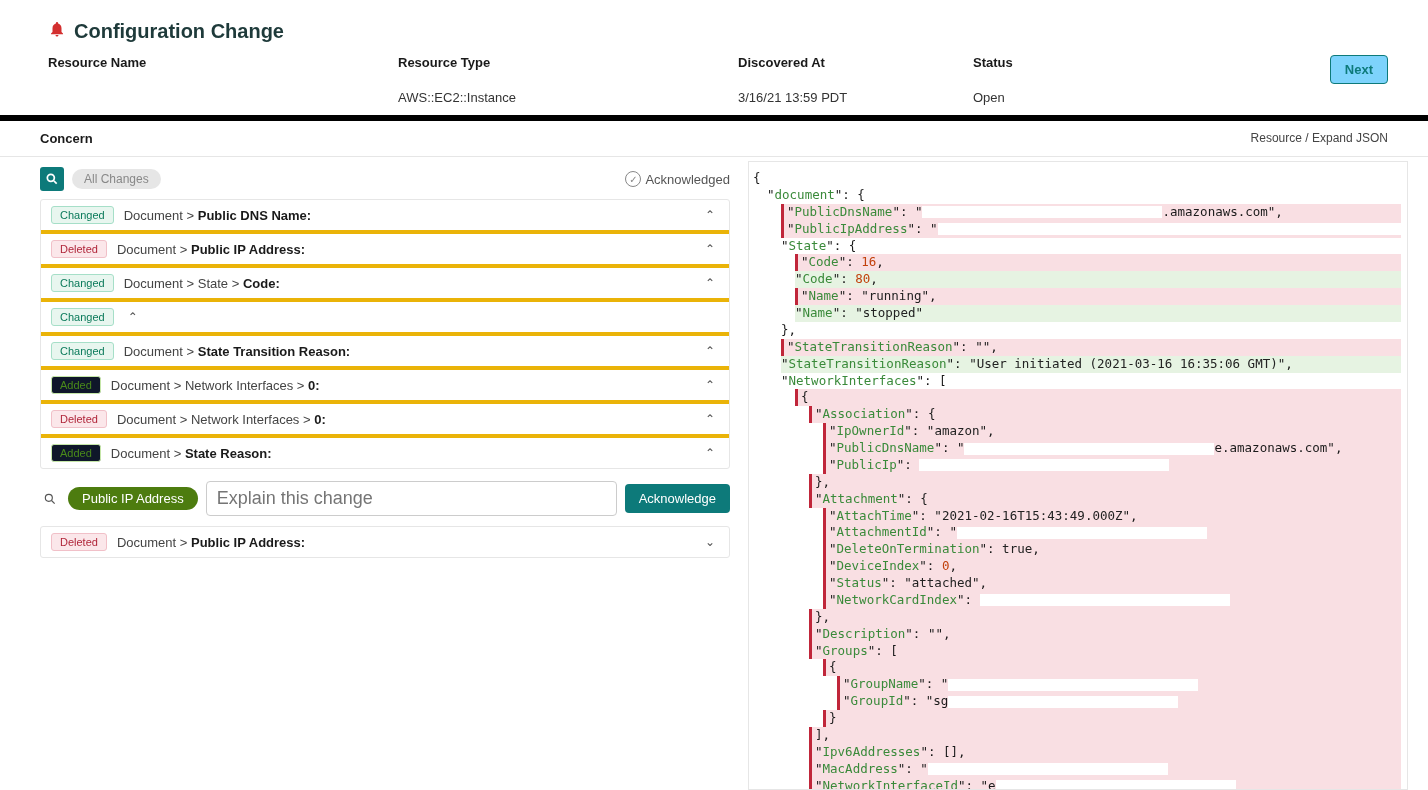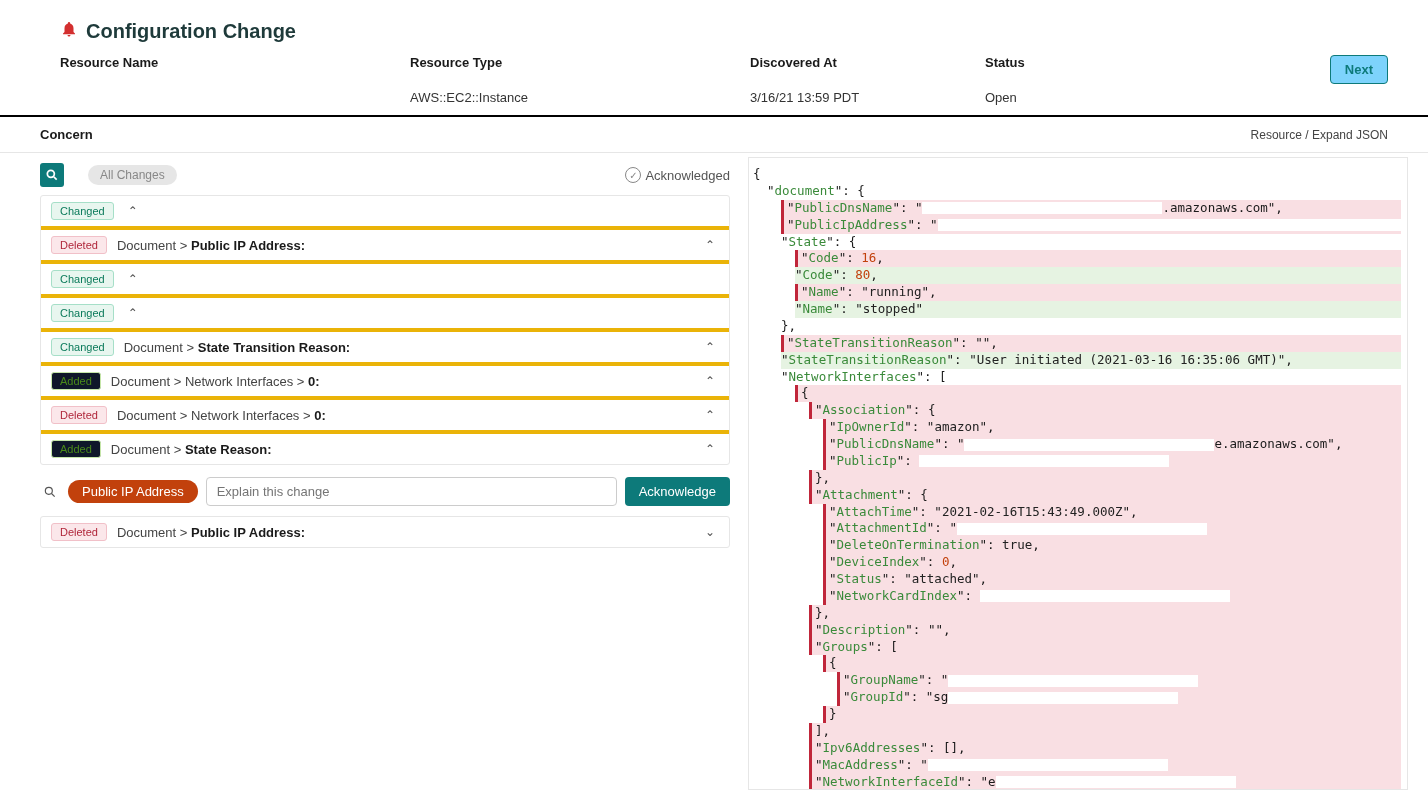--- a/index.html
+++ b/index.html
@@ -1,56 +1,56 @@
 <!DOCTYPE html>
 <html><head>
 <meta charset="utf-8">
 <style>
 * { box-sizing: border-box; margin: 0; padding: 0; }
 body { font-family: -apple-system, BlinkMacSystemFont, "Segoe UI", Helvetica, Arial, sans-serif; font-size: 14px; color: #1a1a1a; background: #fff; }
 .page { display: flex; flex-direction: column; height: 790px; width: 1428px; }
-.header { padding: 20px 40px 10px 60px; border-bottom: 2px solid #000000; }
+.header { padding: 20px 40px 10px 48px; border-bottom: 6px solid #000000; }
 .title-row { display: flex; align-items: center; gap: 8px; margin-bottom: 12px; }
 .bell-icon { color: #d32f2f; font-size: 18px; }
 .title { font-size: 20px; font-weight: 700; color: #1e3a3a; }
 .meta-row { display: flex; align-items: flex-start; justify-content: space-between; }
 .meta-left { display: flex; gap: 0; flex: 1; }
 .meta-item { min-width: 200px; }
 .meta-item:nth-child(1){ flex: 0 0 350px; }
 .meta-item:nth-child(2){ flex: 0 0 340px; }
 .meta-item:nth-child(3){ flex: 0 0 235px; }
 .meta-label { font-weight: 700; font-size: 13px; margin-bottom: 2px; }
 .meta-value { font-size: 13px; color: #333; margin-top: 20px; }
 .next-btn { border: 1px solid #0d7a7a; color: #0d7a7a; background: #7dd3fc; border-radius: 4px; padding: 6px 14px; font-weight: 600; cursor: pointer; font-size: 13px; }
-.concern-bar { display: flex; justify-content: space-between; align-items: flex-end; padding: 10px 40px; border-bottom: 1px solid #e6e6e6; }
+.concern-bar { display: flex; justify-content: space-between; align-items: flex-start; padding: 10px 40px; border-bottom: 1px solid #e6e6e6; }
 .concern-label { font-weight: 700; font-size: 13px; }
 .collapse-expand { font-size: 12px; color: #444; }
 .collapse-expand span { cursor: pointer; }
 .body { display: flex; flex: 1; min-height: 0; padding: 0 0 0 40px; }
 .left { flex: 0 0 700px; padding: 10px 10px 10px 0; }
 .right { flex: 1; border: 1px solid #e6e6e6; margin: 4px 20px 0 8px; overflow: auto; background: #fff; }
-.filter-row { display: flex; align-items: center; gap: 24px; margin-bottom: 8px; }
+.filter-row { display: flex; align-items: center; gap: 8px; margin-bottom: 8px; }
 .search-btn { width: 24px; height: 24px; background: #0d7a7a; color: #fff; border-radius: 3px; display: flex; align-items: center; justify-content: center; cursor: pointer; font-size: 13px; }
 .chip-all { background: #e6e6e6; color: #888; border-radius: 12px; padding: 3px 12px; font-size: 12px; cursor: pointer; }
 .ack-status { margin-left: auto; display: flex; align-items: center; gap: 4px; color: #555; font-size: 13px; }
 .ack-status-icon { width: 16px; height: 16px; border: 1px solid #888; border-radius: 50%; display: inline-flex; align-items: center; justify-content: center; font-size: 10px; color: #888; }
 .changes-box { border: 1px solid #e6e6e6; border-radius: 3px; margin-bottom: 12px; }
 .change-row { display: flex; align-items: center; padding: 6px 10px; border-bottom: 4px solid #eab308; gap: 10px; }
 .change-row:last-child { border-bottom: none; }
 .badge { font-size: 11px; padding: 2px 8px; border-radius: 3px; border: 1px solid; font-weight: 500; flex-shrink: 0; }
 .badge-changed { color: #0a7a5a; border-color: #a6dfc8; background: #e8f6ef; }
 .badge-deleted { color: #b0263a; border-color: #f1c0c8; background: #fbe7ea; }
 .badge-added { color: #4a8a1a; border-color: #c5e6a8; background: #0f172a; }
 .change-path { font-size: 13px; color: #444; flex: 1; }
 .change-path b { color: #1a1a1a; font-weight: 700; }
 .chevron { color: #555; font-size: 12px; cursor: pointer; padding: 0 4px; }
 .action-row { display: flex; align-items: center; gap: 8px; margin-bottom: 10px; }
 .search-icon-sm { width: 20px; height: 20px; display: flex; align-items: center; justify-content: center; color: #555; font-size: 13px; }
-.chip-orange { background: #c2410c; color: #fff; border-radius: 14px; padding: 4px 14px; font-size: 13px; cursor: pointer; }
-.explain-input { flex: 1; border: 1px solid #ccc; border-radius: 4px; padding: 6px 10px; font-size: 13px; }
+.chip-orange { background: #4d7c0f; color: #fff; border-radius: 14px; padding: 4px 14px; font-size: 13px; cursor: pointer; }
+.explain-input { flex: 1; border: 1px solid #ccc; border-radius: 4px; padding: 6px 10px; font-size: 18px; }
 .ack-btn { background: #0d7a7a; color: #fff; border: none; border-radius: 4px; padding: 7px 14px; font-size: 13px; cursor: pointer; }
 .single-change { border: 1px solid #e6e6e6; border-radius: 3px; }
 .json-view { font-family: "Menlo", "Consolas", monospace; font-size: 12.5px; line-height: 1.35; padding: 8px 6px 8px 4px; white-space: pre; }
 .json-line { padding: 0 6px 0 0; }
 .diff-removed { background: #f9dfe3; border-left: 3px solid #c0263a; padding-left: 3px; }
 .diff-removed-block { background: #f9dfe3; border-left: 3px solid #c0263a; padding-left: 3px; }
 .diff-added { background: #e6f3e2; }
 .jkey { color: #3a8a3a; }
 .jstr { color: #222; }
 .jnum { color: #c2410c; }
@@ -112,29 +112,31 @@
         <span class="chip-all">All Changes</span>
         <span class="ack-status">
           <span class="ack-status-icon">✓</span>
           <span>Acknowledged</span>
         </span>
       </div>
 
       <div class="changes-box" id="changes-box">
           <div class="change-row">
             <span class="badge badge-changed">Changed</span>
+            <span class="change-path">Document &gt; <b>Public DNS Name:</b></span>
             <span class="chevron">⌃</span>
           </div>
           <div class="change-row">
             <span class="badge badge-deleted">Deleted</span>
             <span class="change-path">Document &gt; <b>Public IP Address:</b></span>
             <span class="chevron">⌃</span>
           </div>
           <div class="change-row">
             <span class="badge badge-changed">Changed</span>
+            <span class="change-path">Document &gt; State &gt; <b>Code:</b></span>
             <span class="chevron">⌃</span>
           </div>
           <div class="change-row">
             <span class="badge badge-changed">Changed</span>
             <span class="chevron">⌃</span>
           </div>
           <div class="change-row">
             <span class="badge badge-changed">Changed</span>
             <span class="change-path">Document &gt; <b>State Transition Reason:</b></span>
             <span class="chevron">⌃</span>

